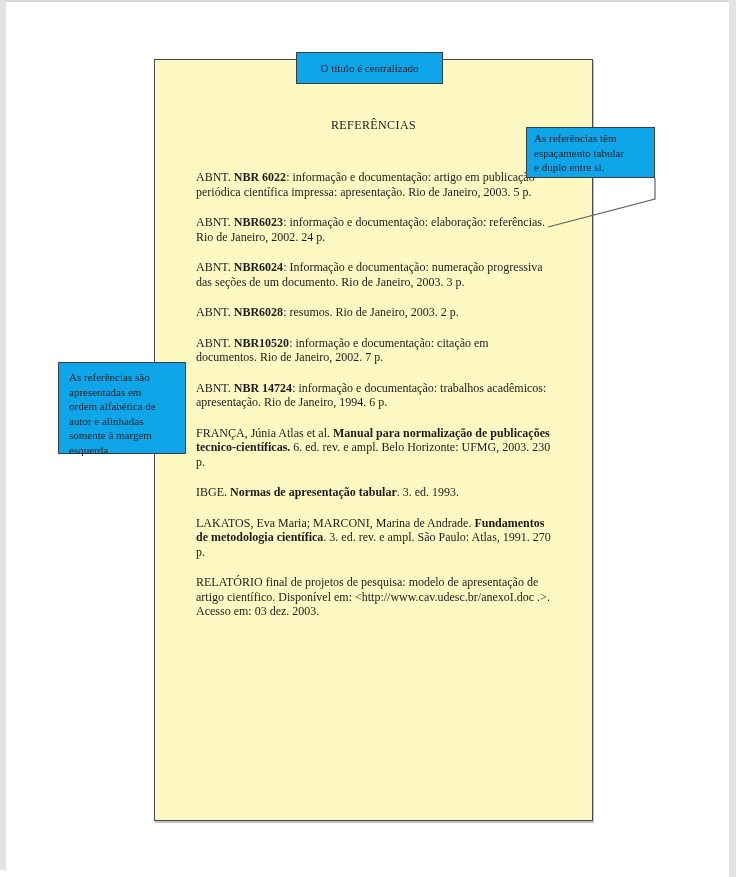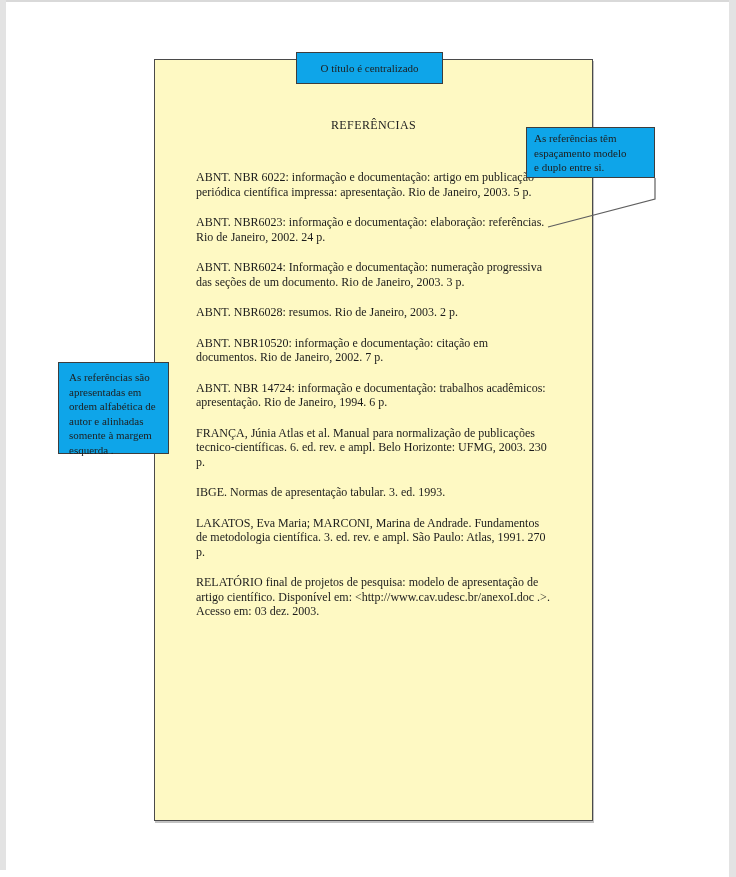--- a/index.html
+++ b/index.html
@@ -46,21 +46,21 @@
     color: #222222;
   }
   .refs {
     margin: 38px 40px 0 41px;
     font-size: 12px;
     line-height: 14.5px;
     text-align: left;
     color: #1c1c1c;
   }
   .refs p.ref { margin: 0 0 16px 0; }
-  .refs p.ref b { font-weight: normal; }
+  .refs p.ref b { font-weight: bold; }
   
   .callout {
     position: absolute;
     background: #0ea5e9;
     border: 1px solid #3d3d3d;
     font-size: 11px;
     line-height: 14.5px;
     color: #1e1e1e;
     z-index: 5;
     white-space: pre-line;
@@ -69,21 +69,21 @@
     left: 296px; top: 52px; width: 147px; height: 32px;
     display: flex; align-items: center; justify-content: center;
     text-align: center;
     white-space: nowrap;
   }
   .callout-right {
     left: 526px; top: 127px; width: 129px; height: 51px;
     padding: 3px 4px 0 7px;
   }
   .callout-left {
-    left: 58px; top: 362px; width: 111px; height: 92px;
+    left: 58px; top: 362px; width: 128px; height: 92px;
     padding: 7px 4px 0 10px;
   }
   .leader-svg {
     position: absolute; left: 0; top: 0;
     width: 736px; height: 877px;
     pointer-events: none;
     z-index: 4;
   }
 </style>
 </head>
@@ -111,21 +111,21 @@
       </div>
   </div>
 
   <svg class="leader-svg" viewBox="0 0 736 877" xmlns="http://www.w3.org/2000/svg">
     <polyline points="655,178 655,199 548,227" fill="none" stroke="#5f5f5f" stroke-width="1.2"></polyline>
   </svg>
 
   <div class="callout callout-top">O título é centralizado</div>
 
   <div class="callout callout-right">As referências têm
-espaçamento modelo
+espaçamento tabular
 e duplo entre si.</div>
 
   <div class="callout callout-left">As referências são
 apresentadas em
 ordem alfabética de
 autor e alinhadas
 somente à margem
 esquerda .</div>
 
 </div>

